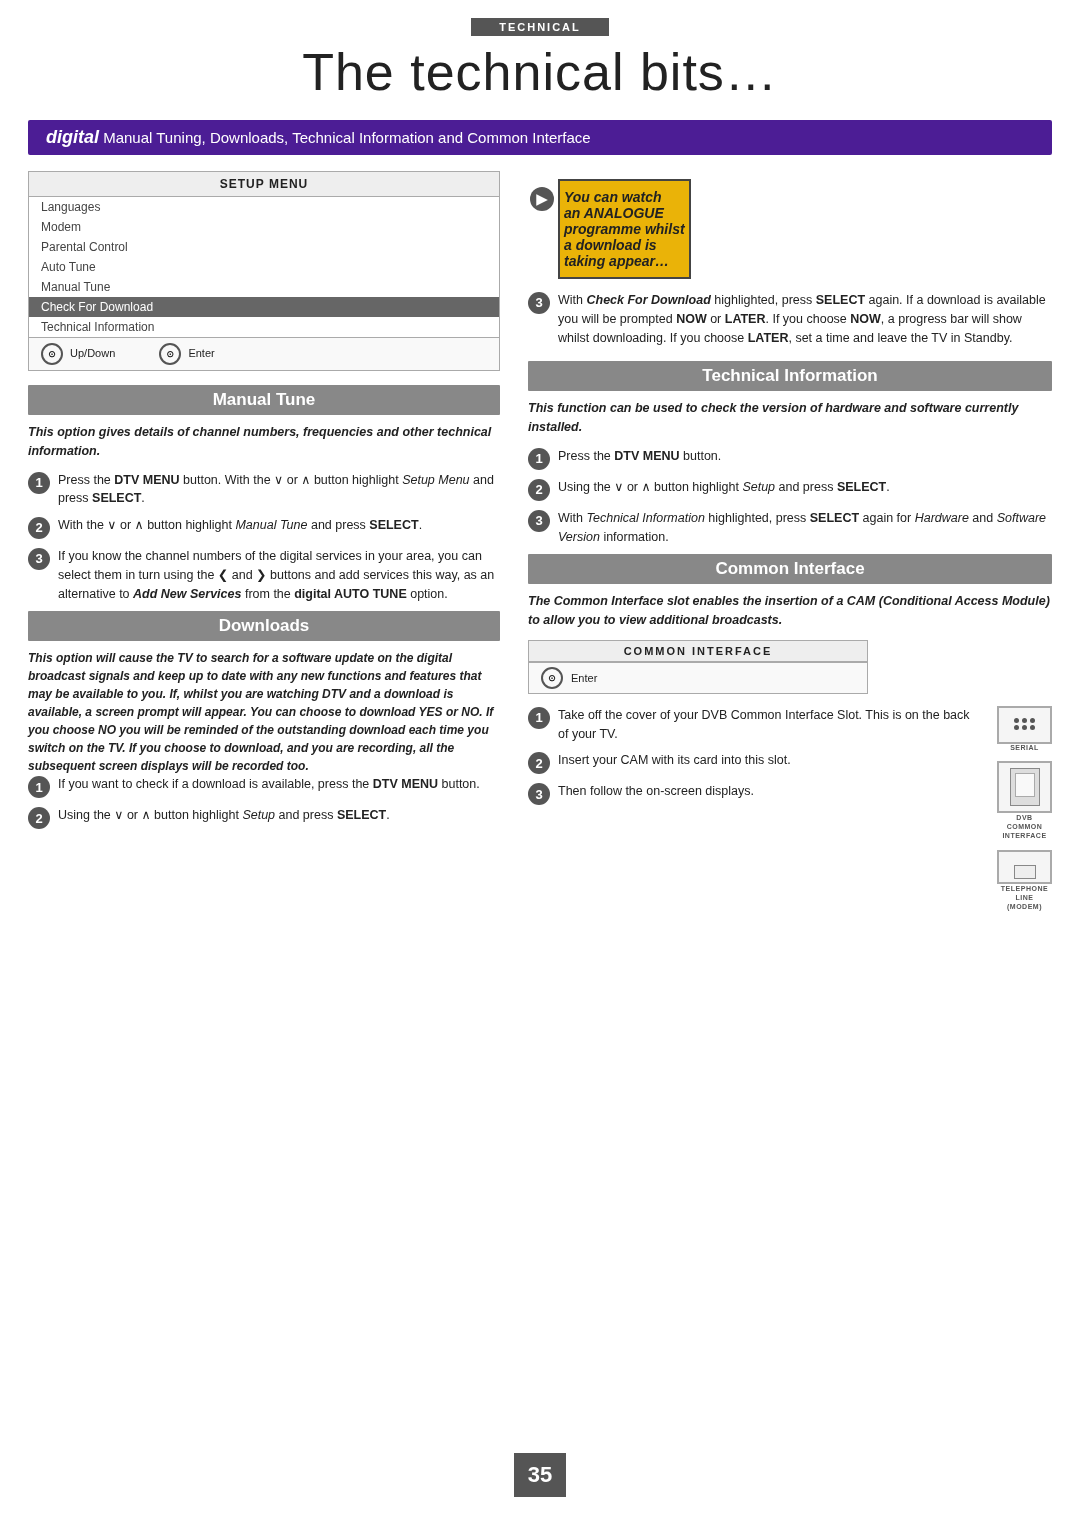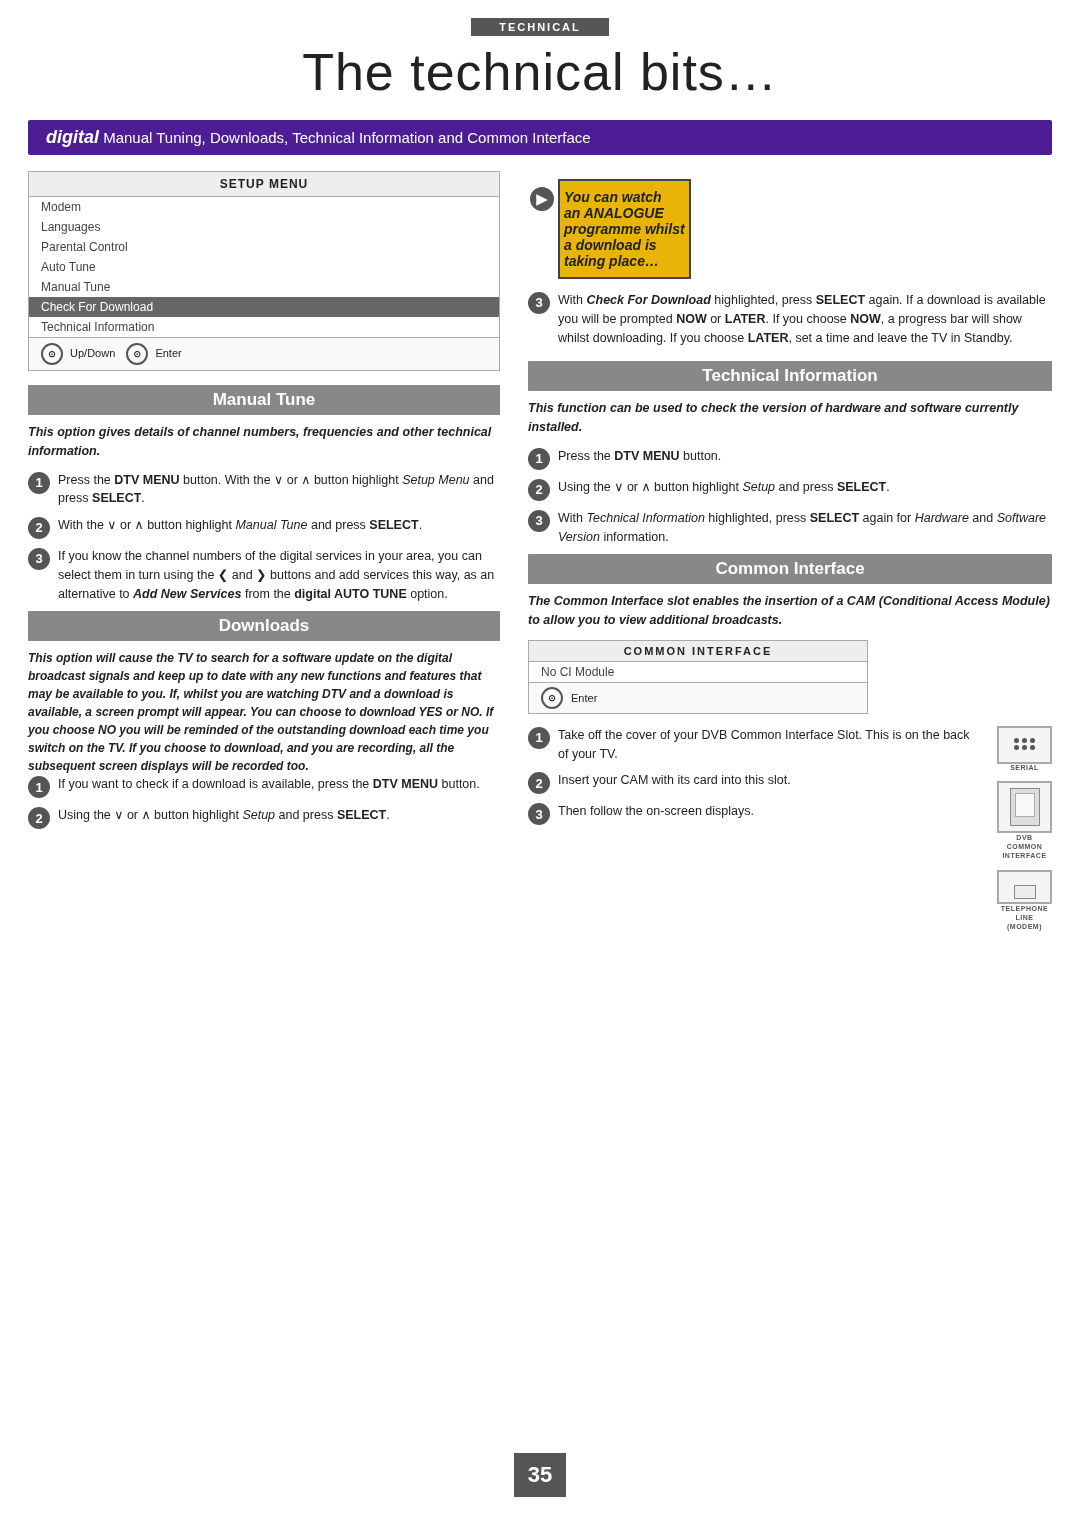--- a/index.html
+++ b/index.html
@@ -91,21 +91,21 @@
       font-size: 12px;
       color: #444;
       border-bottom: none;
     }
     .setup-menu-item.highlighted {
       background: #666;
       color: #fff;
     }
     .setup-menu-footer {
       display: flex;
-      gap: 11px;
+      gap: 44px;
       padding: 5px 12px;
       border-top: 1px solid #aaa;
       font-size: 11px;
       align-items: center;
       background: #f9f9f9;
     }
     .btn-icon {
       display: inline-flex;
       align-items: center;
       justify-content: center;
@@ -274,22 +274,22 @@
 <div class="digital-banner">
   <strong>digital</strong><span> Manual Tuning, Downloads, Technical Information and Common Interface</span>
 </div>
 
 <div class="content-area">
 
   <div class="left-col">
 
     <div class="setup-menu-box">
       <div class="setup-menu-title">Setup Menu</div>
+      <div class="setup-menu-item">Languages</div>
       <div class="setup-menu-item">Modem</div>
-      <div class="setup-menu-item">Languages</div>
       <div class="setup-menu-item">Parental Control</div>
       <div class="setup-menu-item">Auto Tune</div>
       <div class="setup-menu-item">Manual Tune</div>
       <div class="setup-menu-item highlighted">Check For Download</div>
       <div class="setup-menu-item">Technical Information</div>
       <div class="setup-menu-footer">
         <span>
           <span class="btn-icon">⊙</span>
           <span>Up/Down</span>
         </span>
@@ -333,21 +333,21 @@
   <div class="right-col">
 
     <div style="display:flex; align-items:flex-start; margin-bottom:12px; margin-top:8px;">
       <div style="position:relative; margin-left:30px;">
         <div style="position:absolute; left:-28px; top:8px; width:24px; height:24px; border-radius:50%; background:#555; color:#fff; display:flex; align-items:center; justify-content:center; font-size:15px;">▶</div>
         <div style="border:2.5px solid #444; padding:8px 4px; font-size:14px; font-style:italic; font-weight:bold; background:#eab308;">
           <span>You can watch</span><br>
           <span>an ANALOGUE</span><br>
           <span>programme whilst</span><br>
           <span>a download is</span><br>
-          <span>taking place…</span>
+          <span>taking appear…</span>
         </div>
       </div>
     </div>
 
     <div class="step-row" style="margin-bottom:14px;">
       <div class="step-num">3</div>
       <div class="step-text">With <em><strong>Check For Download</strong></em> highlighted, press <strong>SELECT</strong> again. If a download is available you will be prompted <strong>NOW</strong> or <strong>LATER</strong>. If you choose <strong>NOW</strong>, a progress bar will show whilst downloading. If you choose <strong>LATER</strong>, set a time and leave the TV in Standby.</div>
     </div>
 
     <div class="section-header">Technical Information</div>
@@ -364,21 +364,20 @@
     <div class="step-row">
       <div class="step-num">3</div>
       <div class="step-text">With <em>Technical Information</em> highlighted, press <strong>SELECT</strong> again for <em>Hardware</em> and <em>Software Version</em> information.</div>
     </div>
 
     <div class="section-header">Common Interface</div>
     <div class="intro-text">The Common Interface slot enables the insertion of a CAM (Conditional Access Module) to allow you to view additional broadcasts.</div>
 
     <div class="ci-box" style="margin-bottom:12px; max-width:340px;">
       <div class="ci-box-title">Common Interface</div>
-      <div class="ci-box-item">No CI Module</div>
       <div class="ci-box-footer">
         <span class="btn-icon">⊙</span>
         <span>Enter</span>
       </div>
     </div>
 
     <div style="display:flex; gap:10px;">
       <div style="flex:1;">
         <div class="step-row">
           <div class="step-num">1</div>

